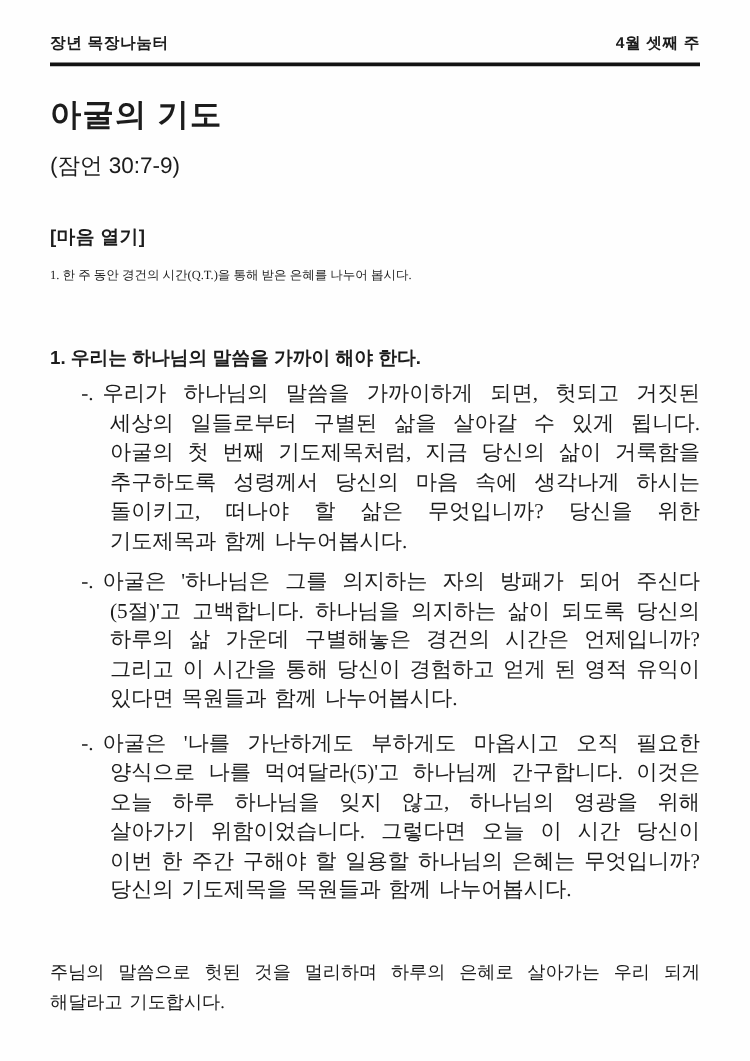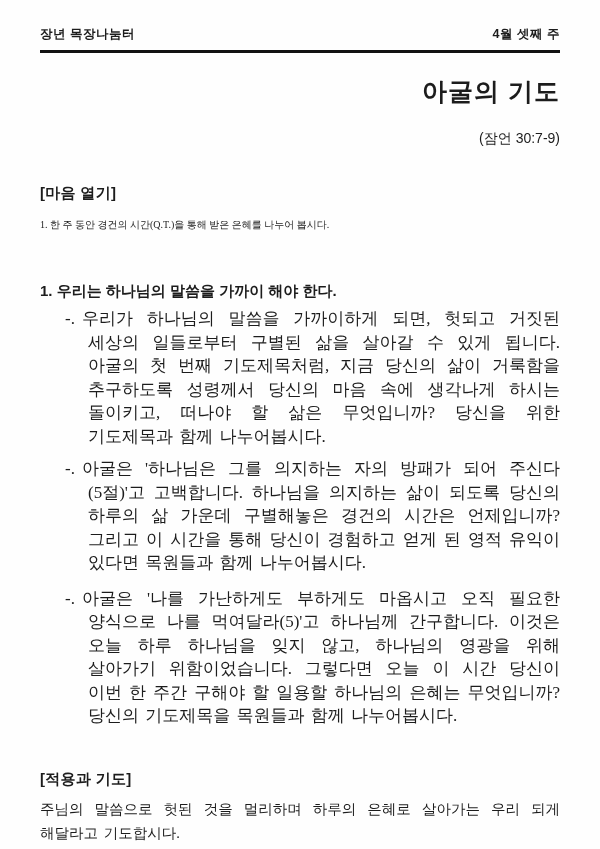--- a/index.html
+++ b/index.html
@@ -24,30 +24,30 @@
     justify-content: space-between;
     align-items: flex-end;
     border-bottom: 3px solid #121212;
     padding-bottom: 7px;
     font-family: "Liberation Sans", "DejaVu Sans", sans-serif;
     font-weight: bold;
     font-size: 12.5px;
     letter-spacing: 0.5px;
   }
   
-  .title-block { text-align: right; margin-top: 22px; }
+  .title-block { text-align: left; margin-top: 22px; }
   .doc-title {
     font-family: "Liberation Sans", "DejaVu Sans", sans-serif;
     font-weight: bold;
     font-size: 25px;
     letter-spacing: 1px;
   }
   .doc-subtitle {
-    margin-top: 22px;
-    font-size: 14px;
+    margin-top: 12px;
+    font-size: 18px;
     font-family: "Liberation Sans", "DejaVu Sans", sans-serif;
   }
   
   .section-heading {
     font-family: "Liberation Sans", "DejaVu Sans", sans-serif;
     font-weight: bold;
     font-size: 15px;
     letter-spacing: 0.3px;
   }
   .mind-opening { margin-top: 36px; }
@@ -117,17 +117,16 @@
       <div class="dash-para"><span class="dash">-.</span><span>우리가 하나님의 말씀을 가까이하게 되면, 헛되고 거짓된 세상의 일들로부터 구별된 삶을 살아갈 수 있게 됩니다. 아굴의 첫 번째 기도제목처럼, 지금 당신의 삶이 거룩함을 추구하도록 성령께서 당신의 마음 속에 생각나게 하시는 돌이키고, 떠나야 할 삶은 무엇입니까? 당신을 위한 기도제목과 함께 나누어봅시다.</span></div>
       <div class="dash-para"><span class="dash">-.</span><span>아굴은 '하나님은 그를 의지하는 자의 방패가 되어 주신다(5절)'고 고백합니다. 하나님을 의지하는 삶이 되도록 당신의 하루의 삶 가운데 구별해놓은 경건의 시간은 언제입니까? 그리고 이 시간을 통해 당신이 경험하고 얻게 된 영적 유익이 있다면 목원들과 함께 나누어봅시다.</span></div>
     </div>
 
     <div class="point">
       <div class="dash-para"><span class="dash">-.</span><span>아굴은 '나를 가난하게도 부하게도 마옵시고 오직 필요한 양식으로 나를 먹여달라(5)'고 하나님께 간구합니다. 이것은 오늘 하루 하나님을 잊지 않고, 하나님의 영광을 위해 살아가기 위함이었습니다. 그렇다면 오늘 이 시간 당신이 이번 한 주간 구해야 할 일용할 하나님의 은혜는 무엇입니까? 당신의 기도제목을 목원들과 함께 나누어봅시다.</span></div>
     </div>
   </div>
 
   <div class="application">
-    <div class="section-heading">[적용과 기도]</div>
     <div class="body-text">주님의 말씀으로 헛된 것을 멀리하며 하루의 은혜로 살아가는 우리 되게 해달라고 기도합시다.</div>
   </div>
 
 </div>
 
 </body></html>

